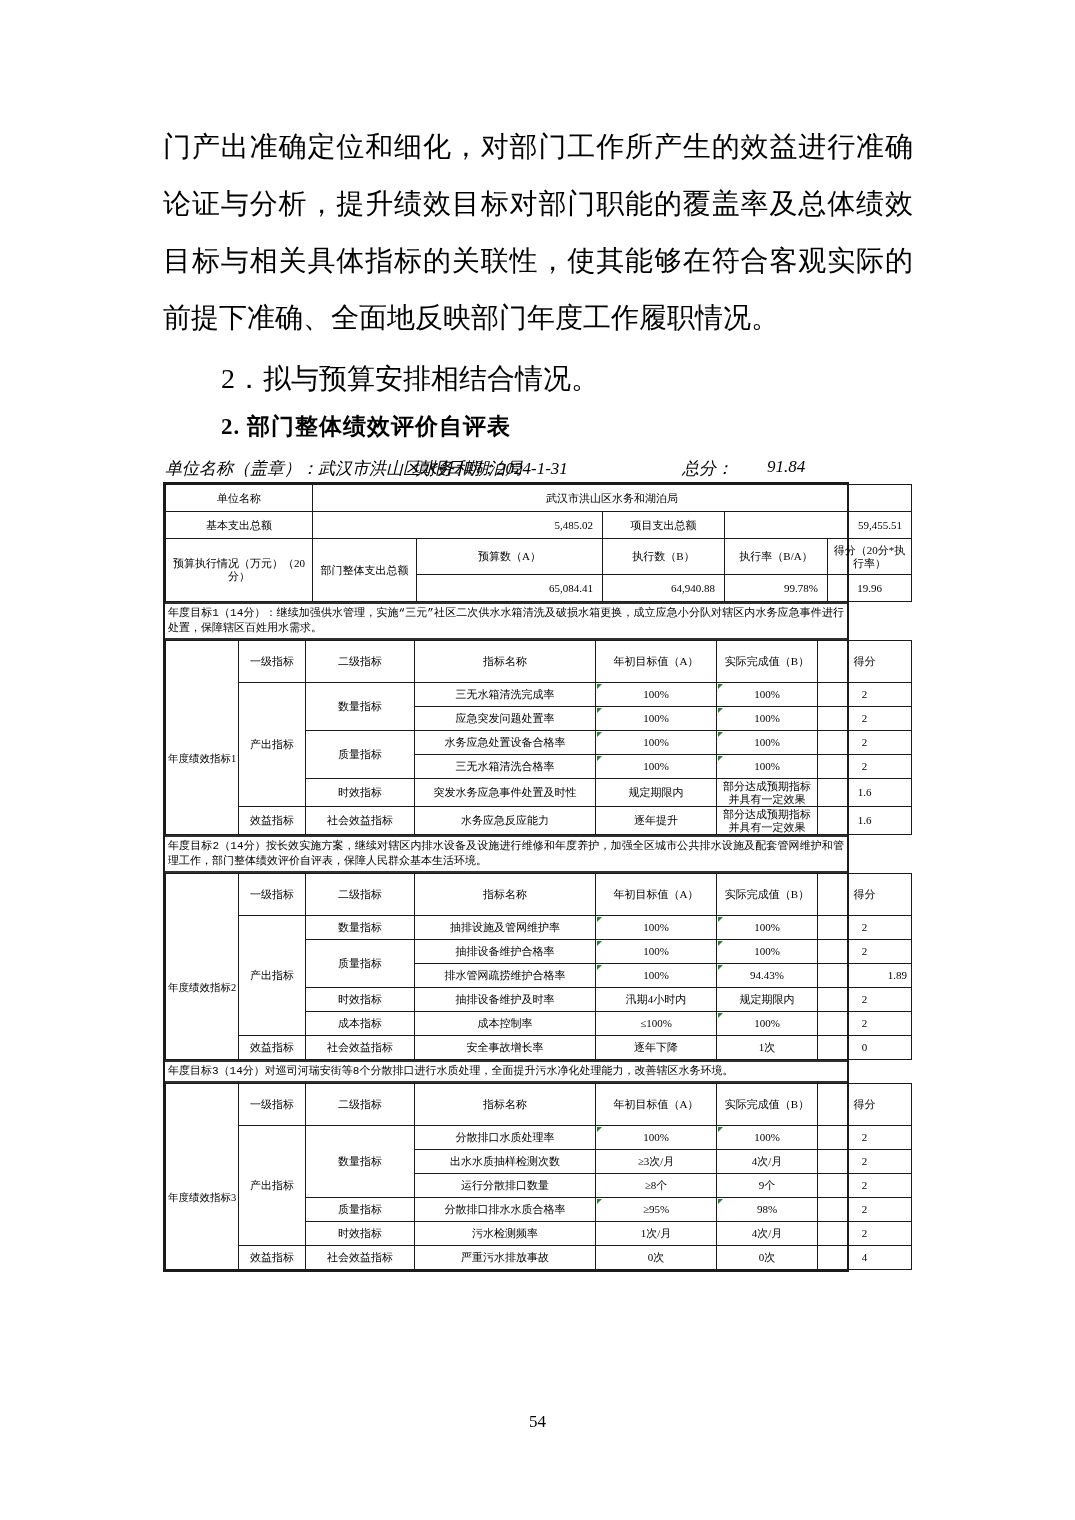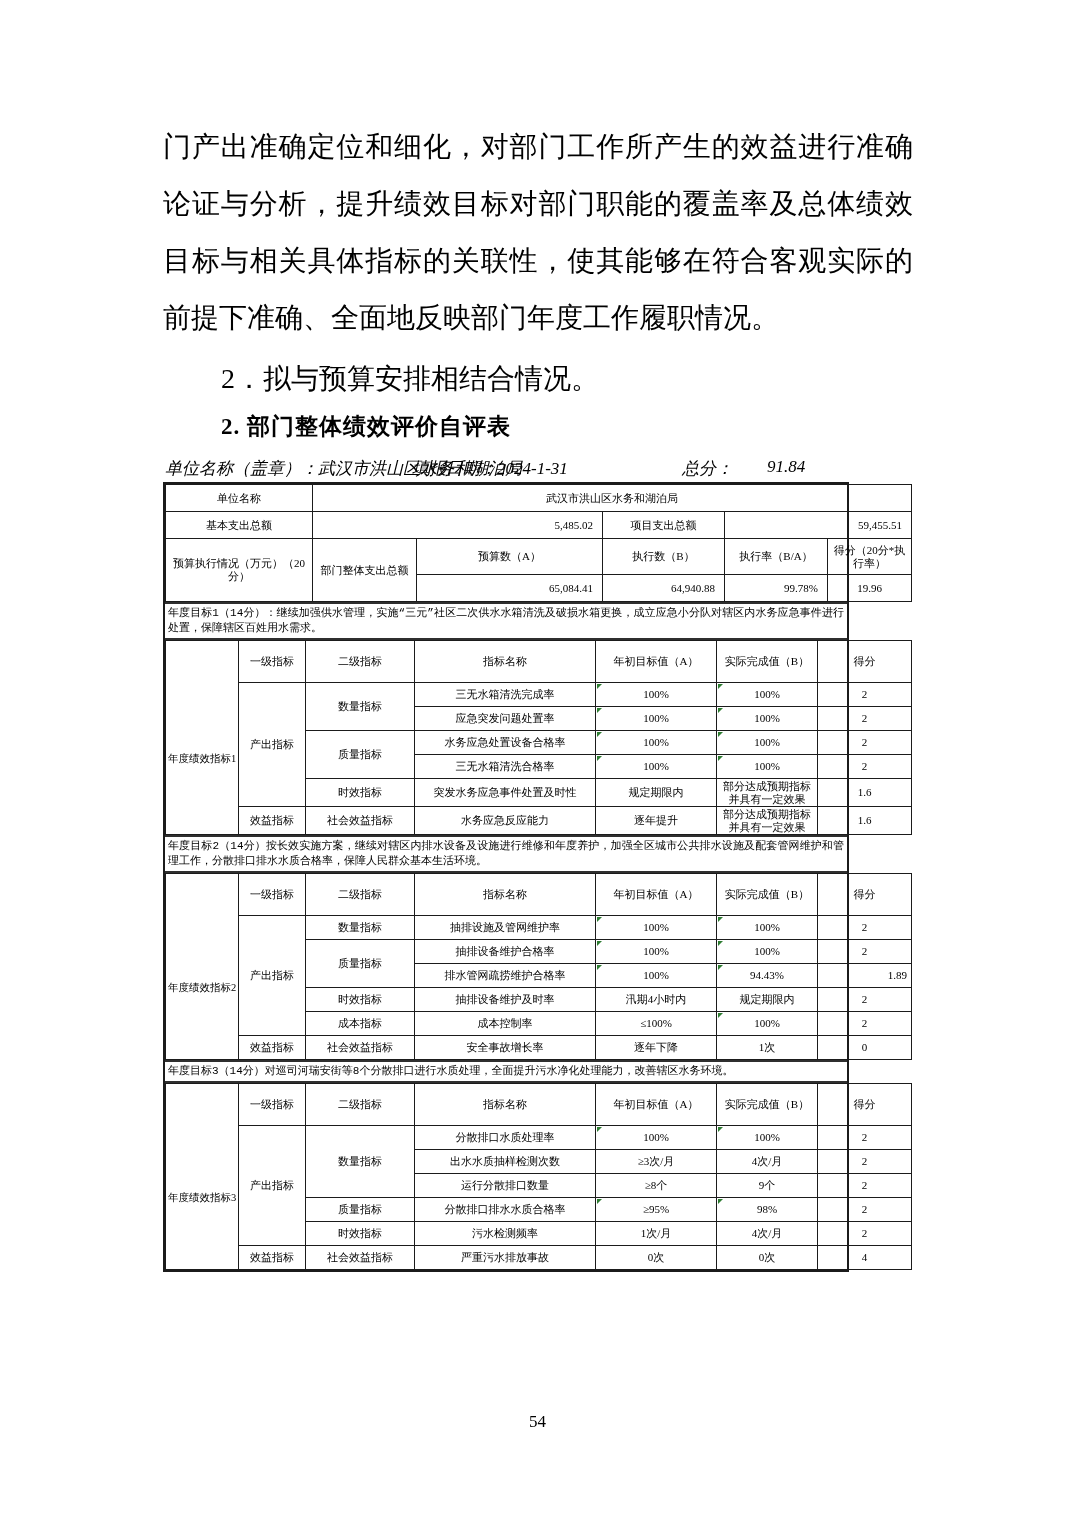--- a/index.html
+++ b/index.html
@@ -164,21 +164,21 @@
         <td>水务应急反应能力</td>
         <td>逐年提升</td>
         <td>
               <div class="clipbox">部分达成预期指标并具有一定效果</div>
             </td>
         <td>1.6</td>
       </tr>
     </tbody>
       </table>
 
-    <div class="goal-desc">年度目标2（14分）按长效实施方案，继续对辖区内排水设备及设施进行维修和年度养护，加强全区城市公共排水设施及配套管网维护和管理工作，分散排口排水水质合格率，保障人民群众基本生活环境。</div>
+    <div class="goal-desc">年度目标2（14分）按长效实施方案，继续对辖区内排水设备及设施进行维修和年度养护，加强全区城市公共排水设施及配套管网维护和管理工作，部门整体绩效评价自评表，保障人民群众基本生活环境。</div>
     <table class="t-ind">
       <colgroup>
           <col style="width:73px">
           <col style="width:67px">
           <col style="width:109px">
           <col style="width:181px">
           <col style="width:121px">
           <col style="width:101px">
           <col style="width:94px">
         </colgroup>

